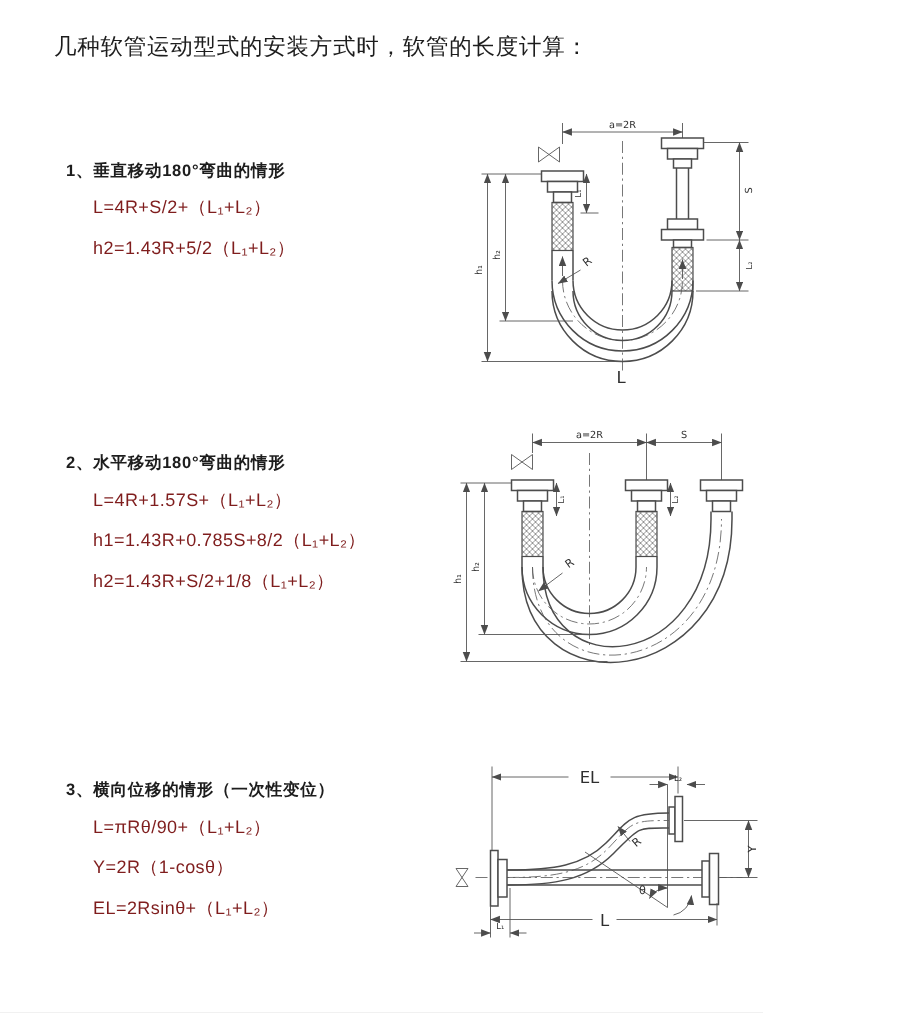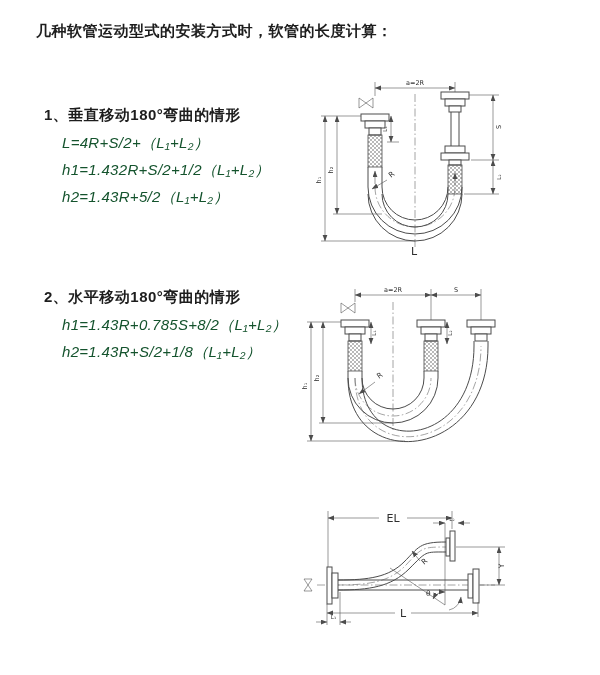--- a/index.html
+++ b/index.html
@@ -1,23 +1,23 @@
 <!DOCTYPE html>
 <html><head>
 <meta charset="utf-8">
 <style>
   html,body{margin:0;padding:0;background:#e8e8e8;}
   .page{position:relative;width:600px;height:675px;background:#ffffff;overflow:hidden;
         font-family:"Liberation Sans","DejaVu Sans",sans-serif;}
-  .title{position:absolute;left:36px;top:22px;font-size:15px;font-weight:bold;
+  .title{position:absolute;left:36px;top:22px;font-size:15px;font-weight:normal;
          color:#1d1d1d;letter-spacing:.5px;}
   .sec{position:absolute;left:44px;}
-  .sec .hd{margin:0;font-size:15px;font-weight:bold;color:#1d1d1d;letter-spacing:.5px;}
-  .frm{margin:0;padding:9px 0 0 18px;height:18px;font-size:15px;color:#14532d;
-       letter-spacing:.3px;white-space:nowrap;font-style:italic;}
+  .sec .hd{margin:0;font-size:11px;font-weight:bold;color:#1d1d1d;letter-spacing:.5px;}
+  .frm{margin:0;padding:9px 0 0 18px;height:18px;font-size:12px;color:#7f1d1d;
+       letter-spacing:.3px;white-space:nowrap;}
   .d-svg{position:absolute;}
   .oln{fill:none;stroke:#4c4c4c;stroke-width:1;}
   .tln{fill:none;stroke:#565656;stroke-width:.6;}
   .cln{fill:none;stroke:#5a5a5a;stroke-width:.55;stroke-dasharray:8 2.5 1.5 2.5;}
   .flg{fill:#fefefe;stroke:#4c4c4c;stroke-width:1;}
   .hat{stroke:#4c4c4c;stroke-width:.8;}
   svg text{font-family:"DejaVu Sans","Liberation Sans",sans-serif;fill:#2e2e2e;}
   .t5{font-size:5.5px;}
   .t6{font-size:6.5px;}
   .t7{font-size:7.5px;}
@@ -26,21 +26,20 @@
 </head>
 <body>
 
 <div class="page">
 
   <div class="title">几种软管运动型式的安装方式时，软管的长度计算：</div>
 
   <div class="sec" style="top:106px">
     <p class="hd">1、垂直移动180°弯曲的情形</p>
     <p class="frm">L=4R+S/2+（L₁+L₂）</p>
-    <p class="frm">h1=1.432R+S/2+1/2（L₁+L₂）</p>
     <p class="frm">h2=1.43R+5/2（L₁+L₂）</p>
   </div>
 
   <svg class="d-svg" style="left:303px;top:72px" width="230" height="190" viewBox="0 0 230 190">
     <defs>
       <marker id="aA" markerUnits="userSpaceOnUse" markerWidth="7" markerHeight="5.5" refX="6.3" refY="2.5" orient="auto-start-reverse">
         <path d="M0,0 L6.5,2.5 L0,5 Z" fill="#4c4c4c"></path>
       </marker>
       <pattern id="hA" width="4" height="4" patternUnits="userSpaceOnUse">
         <path d="M0,4 L4,0 M0,0 L4,4" stroke="#8a8a8a" stroke-width="0.6"></path>
@@ -119,22 +118,23 @@
     </g>
 
     <g>
       <line class="tln" x1="84" y1="108" x2="69" y2="117" marker-end="url(#aA)"></line>
       <text class="t7" x="88" y="106" transform="rotate(-38,88,106)">R</text>
     </g>
 
     <text class="t11" x="108" y="183">L</text>
   </svg>
 
-  <div class="sec" style="top:288px">
+  <div class="sec" style="top:301px">
     <p class="hd">2、水平移动180°弯曲的情形</p>
+    <p class="frm">L=4R+1.57S+（L₁+L₂）</p>
     <p class="frm">h1=1.43R+0.785S+8/2（L₁+L₂）</p>
     <p class="frm">h2=1.43R+S/2+1/8（L₁+L₂）</p>
   </div>
 
   <svg class="d-svg" style="left:295px;top:278px" width="270" height="180" viewBox="0 0 270 180">
     <defs>
       <marker id="aB" markerUnits="userSpaceOnUse" markerWidth="7" markerHeight="5.5" refX="6.3" refY="2.5" orient="auto-start-reverse">
         <path d="M0,0 L6.5,2.5 L0,5 Z" fill="#4c4c4c"></path>
       </marker>
       <pattern id="hB" width="4" height="4" patternUnits="userSpaceOnUse">
@@ -208,20 +208,26 @@
       <line class="tln" x1="152" y1="44" x2="152" y2="66" marker-start="url(#aB)" marker-end="url(#aB)"></line>
       <text class="t5" x="157" y="55" text-anchor="middle" transform="rotate(-90,157,55)">L₂</text>
     </g>
 
     <g>
       <line class="tln" x1="80" y1="104" x2="64" y2="116" marker-end="url(#aB)"></line>
       <text class="t7" x="84" y="101" transform="rotate(-35,84,101)">R</text>
     </g>
   </svg>
 
+  <div class="sec" style="top:519px">
+    <p class="hd">3、横向位移的情形（一次性变位）</p>
+    <p class="frm">L=πRθ/90+（L₁+L₂）</p>
+    <p class="frm">Y=2R（1-cosθ）</p>
+    <p class="frm">EL=2Rsinθ+（L₁+L₂）</p>
+  </div>
 
   <svg class="d-svg" style="left:297px;top:493px" width="270" height="165" viewBox="0 0 270 165">
     <defs>
       <marker id="aC" markerUnits="userSpaceOnUse" markerWidth="7" markerHeight="5.5" refX="6.3" refY="2.5" orient="auto-start-reverse">
         <path d="M0,0 L6.5,2.5 L0,5 Z" fill="#4c4c4c"></path>
       </marker>
     </defs>
 
     <g>
       <line class="tln" x1="31" y1="25" x2="82" y2="25" marker-start="url(#aC)"></line>

